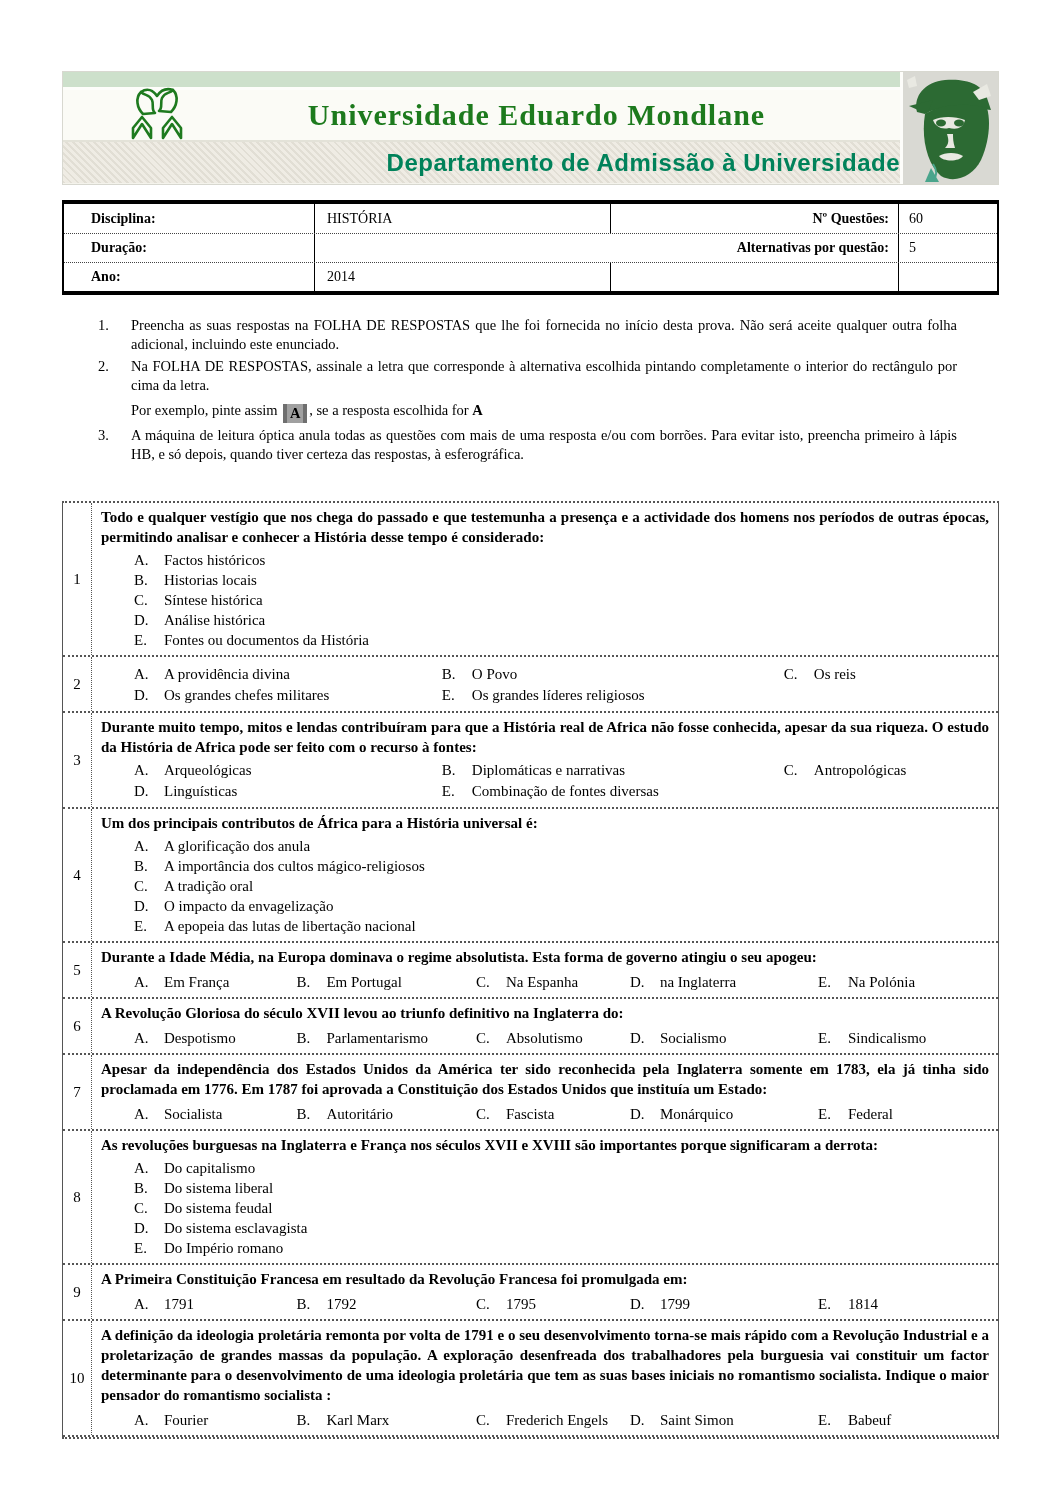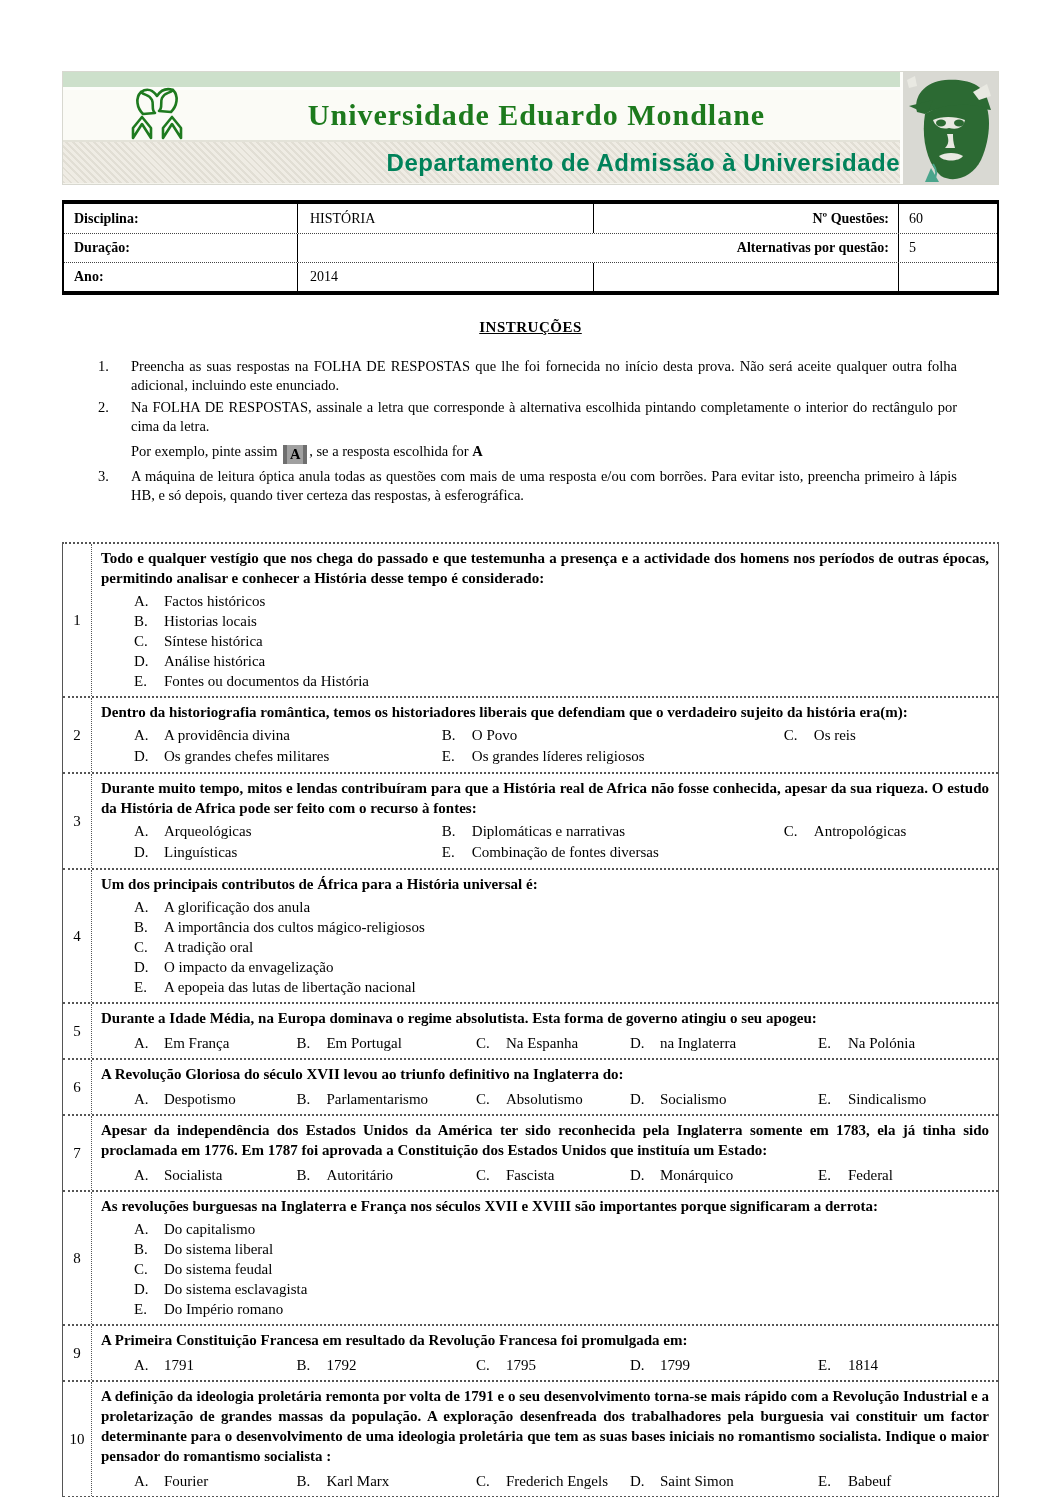--- a/index.html
+++ b/index.html
@@ -36,21 +36,21 @@
   .logo { position:absolute; left:62px; top:12px; }
   .portrait { width:98px; flex:none; border-left:3px solid #fdfdfa; background:#d9d9d3; }
 
   
   .info-table {
     margin-top:15px;
     border-top:4px solid #000; border-bottom:4px solid #000;
     border-left:2px solid #000; border-right:2px solid #000;
     font-size:14px;
   }
-  .info-row { display:flex; height:29px; }
+  .info-row { display:flex; height:29px;padding-left:17px; }
   .info-row + .info-row { border-top:1px dotted #444; }
   .info-cell { display:flex; align-items:center; height:100%; }
   .c-label1 { width:233px; font-weight:bold; padding-left:10px; }
   .c-value1 { width:296px; border-left:1px solid #000; padding-left:12px; }
   .c-label2 { flex:1; border-left:1px solid #000; justify-content:flex-end; font-weight:bold; padding-right:9px; }
   .c-value2 { width:99px; border-left:1px solid #000; padding-left:10px; }
 
   
   .instructions-title {
     margin-top:24px; text-align:center;
@@ -156,21 +156,20 @@
       <div class="info-cell c-value2">5</div>
     </div>
     <div class="info-row">
       <div class="info-cell c-label1">Ano:</div>
       <div class="info-cell c-value1">2014</div>
       <div class="info-cell c-label2"></div>
       <div class="info-cell c-value2"></div>
     </div>
   </div>
 
-  <div class="instructions-title">INSTRUÇÕES</div>
   <div class="instructions" id="instructions-list">
       <div class="instr-item">
         <div class="instr-num">1.</div>
         <div class="instr-text"><span>Preencha as suas respostas na FOLHA DE RESPOSTAS que lhe foi fornecida no início desta prova. Não será aceite qualquer outra folha adicional, incluindo este enunciado.</span></div>
       </div>
       <div class="instr-item">
         <div class="instr-num">2.</div>
         <div class="instr-text"><span>Na FOLHA DE RESPOSTAS, assinale a letra que corresponde à alternativa escolhida pintando completamente o interior do rectângulo por cima da letra.</span><span class="instr-gap"></span><span>Por exemplo, pinte assim </span><span class="seg-box">A</span><span>, se a resposta escolhida for </span><span class="seg-b">A</span></div>
       </div>
       <div class="instr-item">
@@ -204,21 +203,20 @@
             <div class="opt">
               <span class="opt-label">E.</span>
               <span class="opt-text">Fontes ou documentos da História</span>
             </div>
           </div>
         </div>
       </div>
       <div class="qrow">
         <div class="qnum">2</div>
         <div class="qbody">
-          <div class="qstem"><span>Dentro da historiografia romântica, temos os historiadores liberais que defendiam que o verdadeiro sujeito da história era(m):</span></div>
           <div class="opts opts-cols3">
             <div class="opt">
               <span class="opt-label">A.</span>
               <span class="opt-text">A providência divina</span>
             </div>
             <div class="opt">
               <span class="opt-label">B.</span>
               <span class="opt-text">O Povo</span>
             </div>
             <div class="opt">

